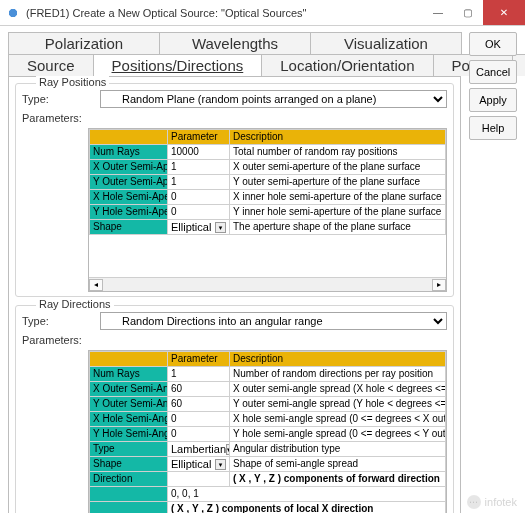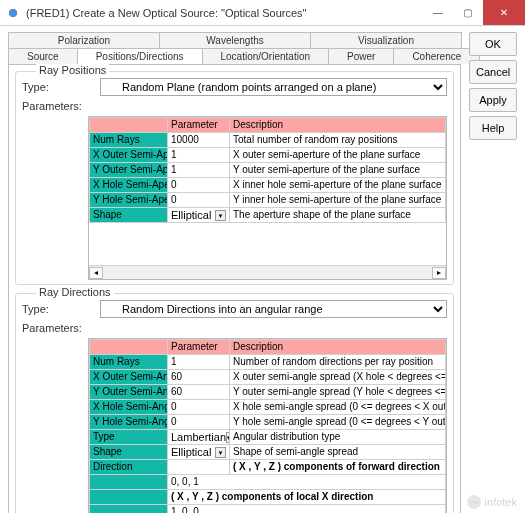--- a/index.html
+++ b/index.html
@@ -11,36 +11,36 @@
 .titlebar .winbtns { display: flex; height: 100%; }
 .titlebar .winbtn { width: 30px; display: flex; align-items: center; justify-content: center; font-size: 10px; color: #555; }
 .titlebar .winbtn.close { background: #c94040; color: #fff; width: 42px; }
 
 .client { display: flex; padding: 6px 8px 8px 8px; gap: 8px; }
 .mainpane { flex: 1; min-width: 0; }
 .sidebtns { width: 48px; display: flex; flex-direction: column; gap: 4px; }
 .sidebtns button { height: 24px; background: #f6f6f6; border: 1px solid #b9b9b9; border-radius: 2px; font-size: 11px; }
 
 .tabsrow { display: flex; }
-.tab { flex: 1; text-align: center; padding: 2px 18px; border: 1px solid #bdbdbd; border-bottom: none; background: #f3f3f3; font-size: 10px; color: #333; margin-right: -1px; }
-.tab.active { background: #fff; position: relative; z-index: 2; }
+.tab { flex: 1; text-align: center; padding: 2px 18px; border: 1px solid #bdbdbd; border-bottom: none; background: #f3f3f3; font-size: 15px; color: #333; margin-right: -1px; }
+.tab.active { background: #fff; position: relative; z-index: 2; text-decoration: underline; }
 .tabrow2 { border-top: none; }
 .panelbody { border: 1px solid #bdbdbd; padding: 6px 6px 6px 6px; }
 
 .group { margin-bottom: 8px; border: 1px solid #d6d6d6; border-radius: 3px; padding: 6px 6px 4px 6px; position: relative; }
 .group > .legend { position: absolute; top: -8px; left: 20px; background: #fff; padding: 0 3px; font-size: 11px; color: #333; }
 
 .row { display: flex; align-items: center; margin-bottom: 4px; gap: 18px; }
 .lbl { width: 60px; color: #333; }
 select.combo { flex: 1; height: 18px; border: 1px solid #a6a6a6; background: #fff; font-size: 11px; padding-left: 17px; }
 
 .tblwrap { margin-left: 66px; border: 1px solid #b8b8b8; }
 table { border-collapse: collapse; width: 100%; table-layout: fixed; }
 th, td { border: 1px solid #cfcfcf; padding: 1px 3px; font-size: 10px; text-align: left; height: 14px; line-height: 12px; overflow: hidden; white-space: nowrap; }
-th { background: #fca5a5; font-weight: normal; }
+th { background: #eab308; font-weight: normal; }
 .namecell { background: #14b8a6; width: 78px; }
 col.c1 { width: 78px; } col.c2 { width: 62px; } col.c3 { }
 .valdd { display: flex; align-items: center; justify-content: space-between; }
 .ddbtn { width: 11px; height: 11px; border: 1px solid #999; background: #eee; display: inline-flex; align-items: center; justify-content: center; font-size: 7px; line-height: 7px; }
 .scrollbar { height: 14px; background: #f0f0f0; border-top: 1px solid #cfcfcf; display: flex; align-items: center; }
 .scrollbar .sbtn { width: 14px; height: 12px; border: 1px solid #bcbcbc; background: #fafafa; display: flex; align-items: center; justify-content: center; font-size: 8px; }
 .scrollbar .track { flex: 1; }
 .tallgap { height: 42px; background: #fff; }
 .watermark { position: absolute; right: 8px; bottom: 4px; display: flex; align-items: center; gap: 4px; color: #aaa; opacity: .5; font-size: 11px; }
 .watermark .wmicon { width: 14px; height: 14px; border-radius: 50%; background: #cfcfcf; display: flex; align-items: center; justify-content: center; font-size: 9px; color: #777; }

